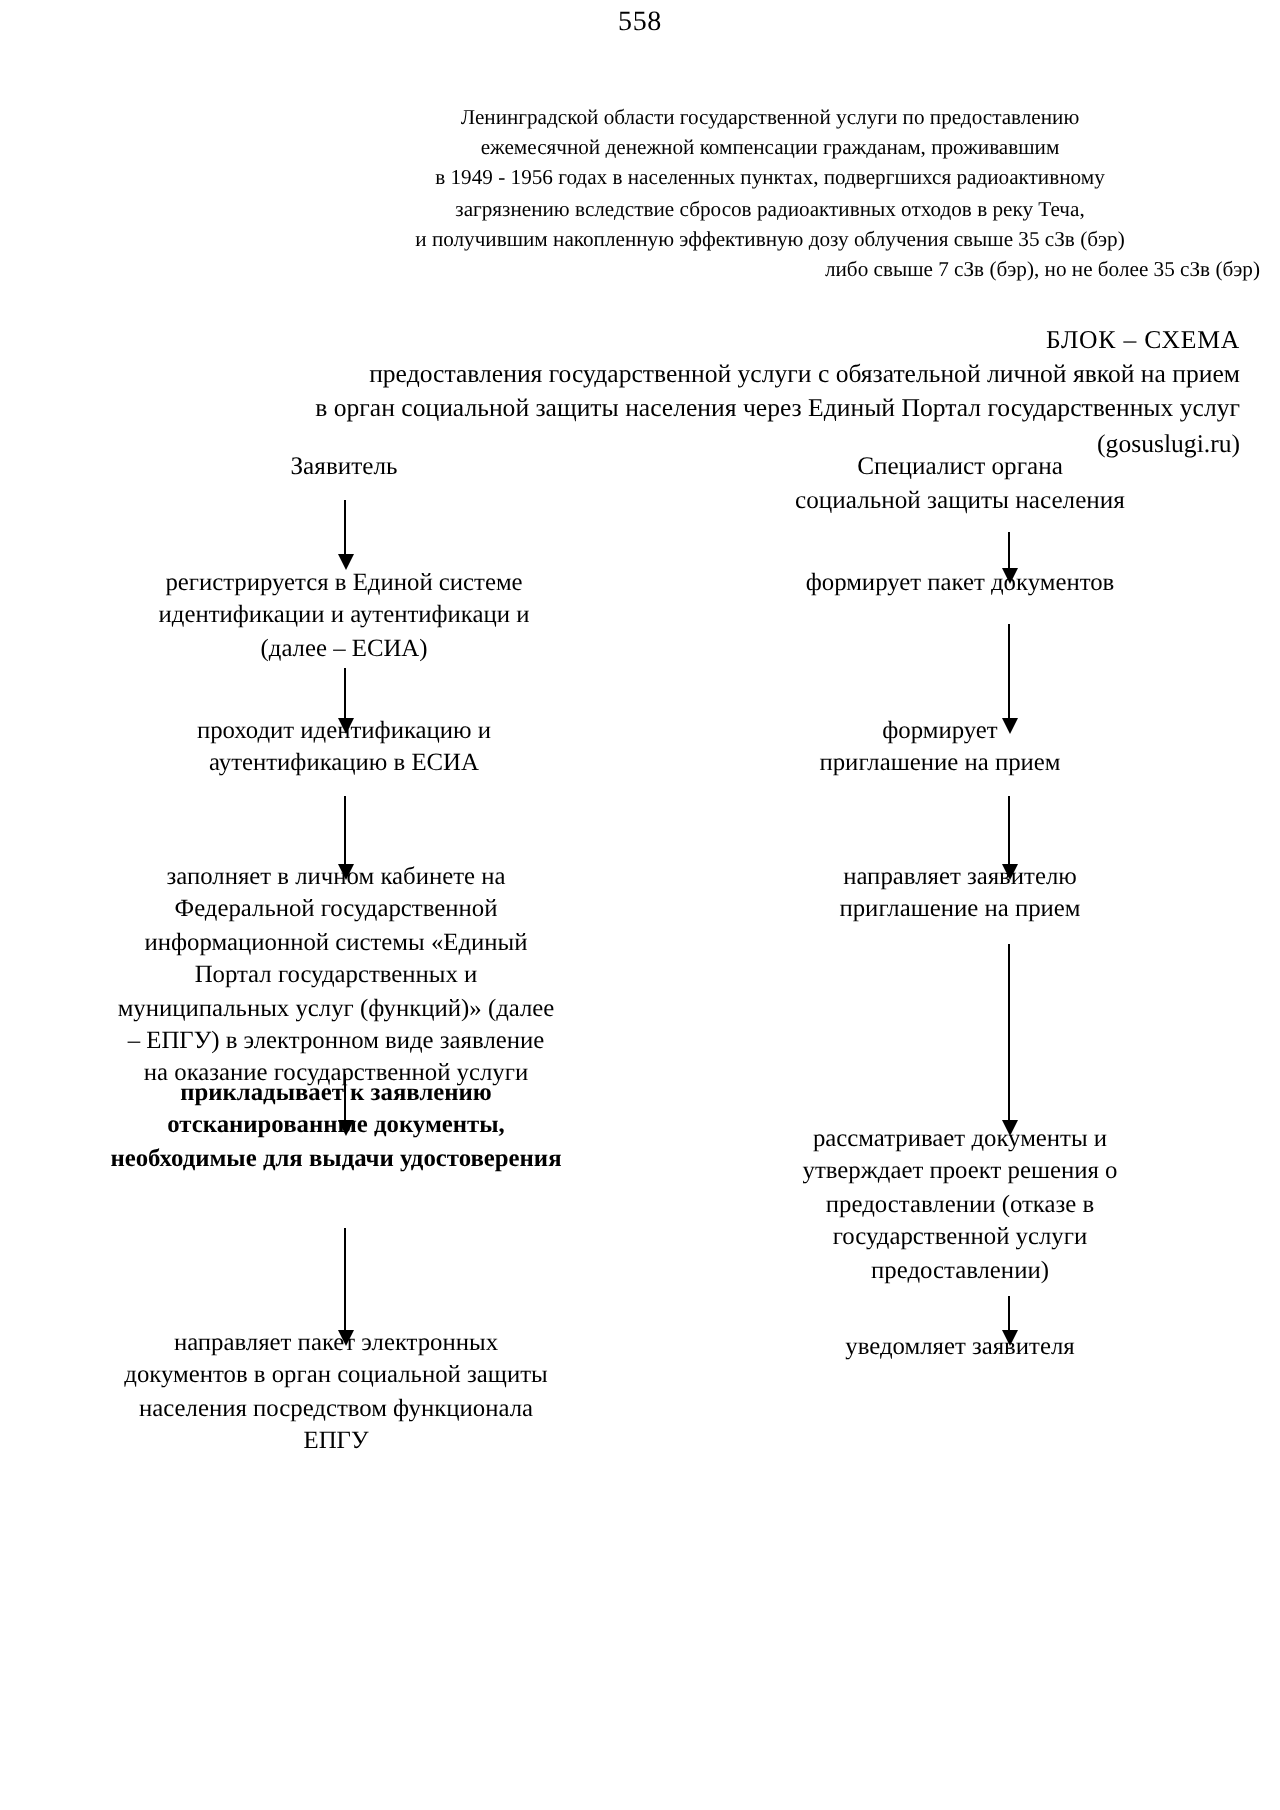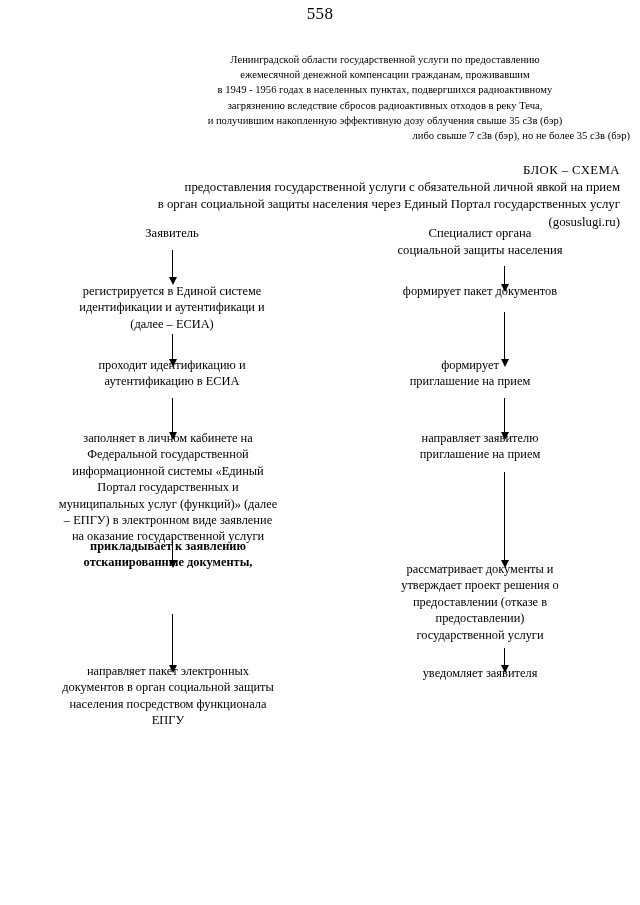--- a/index.html
+++ b/index.html
@@ -19,21 +19,21 @@
     position: relative;
     width: 640px;
     height: 905px;
   }
   .page-number {
     position: absolute;
     top: 4px;
     left: 0;
     width: 640px;
     text-align: center;
-    font-size: 17px;
+    font-size: 14px;
     letter-spacing: 0.3px;
   }
 
   
   .preamble {
     position: absolute;
     top: 52px;
     left: 140px;
     width: 490px;
     text-align: center;
@@ -164,20 +164,21 @@
     <span>муниципальных услуг (функций)» (далее</span>
     <span>– ЕПГУ)  в электронном виде заявление</span>
     <span>на оказание государственной услуги</span>
   </div>
 
   <div class="arrow" style="left:172px; top:537px; height:24px;"></div>
 
   <div class="node" style="left:18px; top:538px;font-weight:bold;">
     <span>прикладывает  к заявлению</span>
     <span>отсканированные документы,</span>
+    <span>необходимые для выдачи удостоверения</span>
   </div>
 
   <div class="arrow" style="left:172px; top:614px; height:52px;"></div>
 
   <div class="node" style="left:18px; top:663px;">
     <span>направляет пакет электронных</span>
     <span>документов в орган социальной защиты</span>
     <span>населения посредством функционала</span>
     <span>ЕПГУ</span>
   </div>
@@ -208,22 +209,22 @@
     <span>направляет заявителю</span>
     <span>приглашение на прием</span>
   </div>
 
   <div class="arrow" style="left:504px; top:472px; height:89px;"></div>
 
   <div class="node" style="left:330px; top:561px;">
     <span>рассматривает документы и</span>
     <span>утверждает проект решения о</span>
     <span>предоставлении (отказе в</span>
+    <span>государственной услуги</span>
     <span>предоставлении)</span>
-    <span>государственной услуги</span>
   </div>
 
   <div class="arrow" style="left:504px; top:648px; height:18px;"></div>
 
   <div class="node" style="left:330px; top:665px;">
     <span>уведомляет заявителя</span>
   </div>
 
 </div>
 

